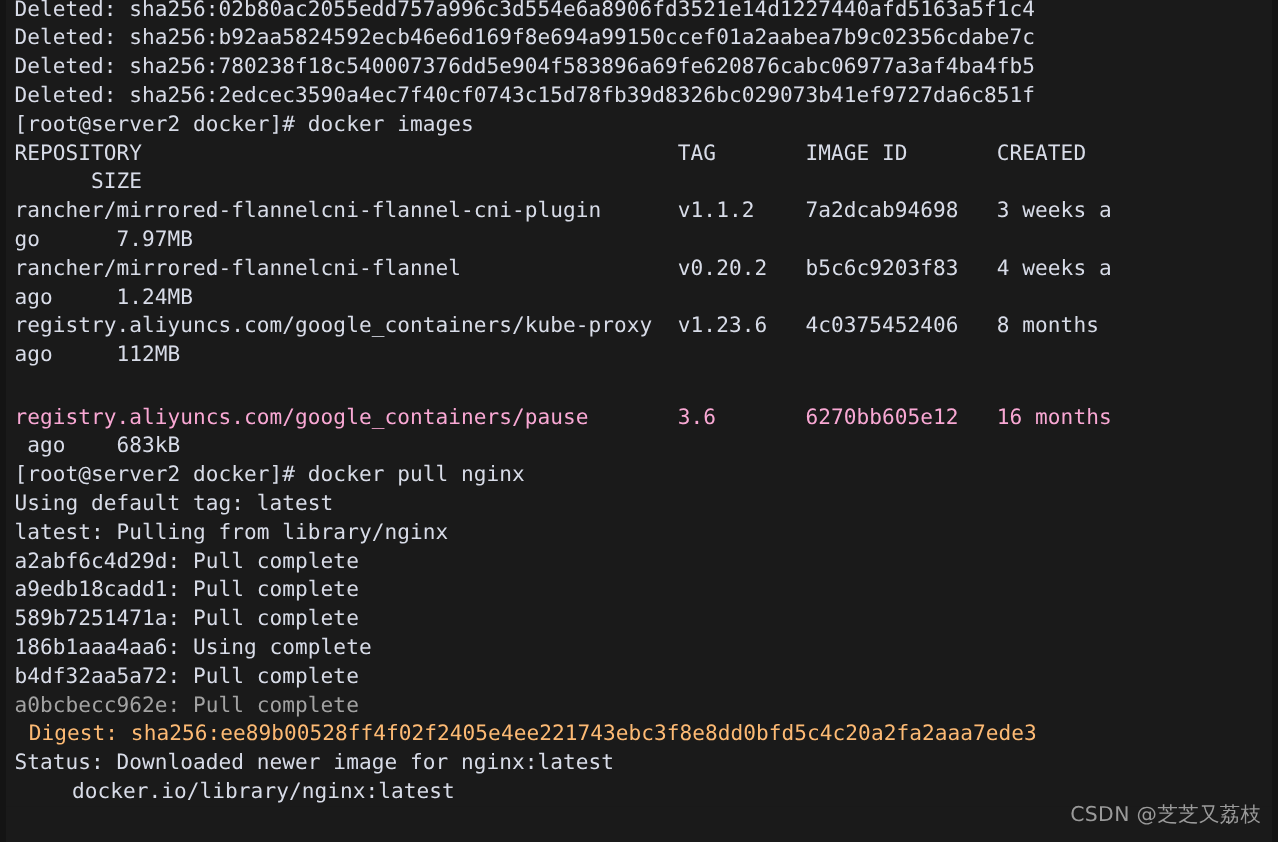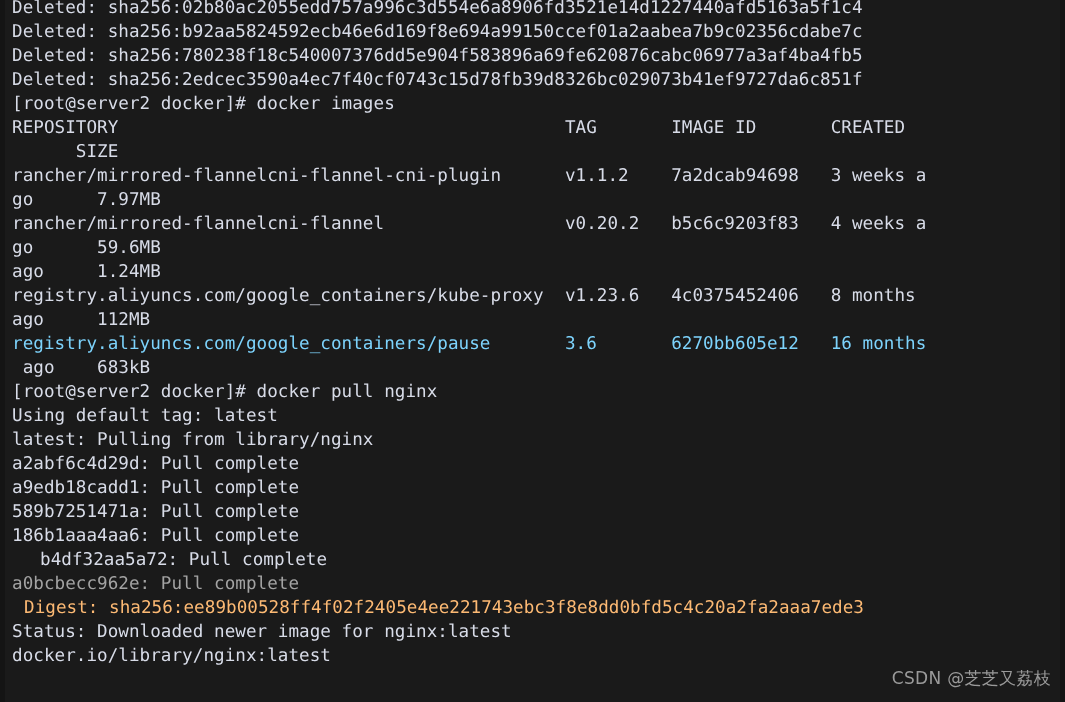--- a/index.html
+++ b/index.html
@@ -74,35 +74,34 @@
       <div class="line" style="color: rgb(216, 220, 232);">Deleted: sha256:02b80ac2055edd757a996c3d554e6a8906fd3521e14d1227440afd5163a5f1c4</div>
       <div class="line" style="color: rgb(216, 220, 232);">Deleted: sha256:b92aa5824592ecb46e6d169f8e694a99150ccef01a2aabea7b9c02356cdabe7c</div>
       <div class="line" style="color: rgb(216, 220, 232);">Deleted: sha256:780238f18c540007376dd5e904f583896a69fe620876cabc06977a3af4ba4fb5</div>
       <div class="line" style="color: rgb(216, 220, 232);">Deleted: sha256:2edcec3590a4ec7f40cf0743c15d78fb39d8326bc029073b41ef9727da6c851f</div>
       <div class="line" style="color: rgb(216, 220, 232);">[root@server2 docker]# docker images</div>
       <div class="line" style="color: rgb(216, 220, 232);">REPOSITORY                                          TAG       IMAGE ID       CREATED</div>
       <div class="line" style="color: rgb(216, 220, 232);">      SIZE</div>
       <div class="line" style="color: rgb(216, 220, 232);">rancher/mirrored-flannelcni-flannel-cni-plugin      v1.1.2    7a2dcab94698   3 weeks a</div>
       <div class="line" style="color: rgb(216, 220, 232);">go      7.97MB</div>
       <div class="line" style="color: rgb(216, 220, 232);">rancher/mirrored-flannelcni-flannel                 v0.20.2   b5c6c9203f83   4 weeks a</div>
-      <div class="line" style="color: rgb(216, 220, 232);">go      59.6MB</div>
       <div class="line" style="color: rgb(216, 220, 232);">ago     1.24MB</div>
       <div class="line" style="color: rgb(216, 220, 232);">registry.aliyuncs.com/google_containers/kube-proxy  v1.23.6   4c0375452406   8 months</div>
       <div class="line" style="color: rgb(216, 220, 232);">ago     112MB</div>
-      <div class="line" style="color: #7dd3fc;">registry.aliyuncs.com/google_containers/pause       3.6       6270bb605e12   16 months</div>
+      <div class="line" style="color: #f9a8d4; margin-top: 28px;">registry.aliyuncs.com/google_containers/pause       3.6       6270bb605e12   16 months</div>
       <div class="line" style="color: rgb(216, 220, 232);"> ago    683kB</div>
       <div class="line" style="color: rgb(216, 220, 232);">[root@server2 docker]# docker pull nginx</div>
       <div class="line" style="color: rgb(216, 220, 232);">Using default tag: latest</div>
       <div class="line" style="color: rgb(216, 220, 232);">latest: Pulling from library/nginx</div>
       <div class="line" style="color: rgb(216, 220, 232);">a2abf6c4d29d: Pull complete</div>
       <div class="line" style="color: rgb(216, 220, 232);">a9edb18cadd1: Pull complete</div>
       <div class="line" style="color: rgb(216, 220, 232);">589b7251471a: Pull complete</div>
-      <div class="line" style="color: rgb(216, 220, 232);">186b1aaa4aa6: Pull complete</div>
-      <div class="line" style="color: rgb(216, 220, 232); margin-left: 28px;">b4df32aa5a72: Pull complete</div>
+      <div class="line" style="color: rgb(216, 220, 232);">186b1aaa4aa6: Using complete</div>
+      <div class="line" style="color: rgb(216, 220, 232);">b4df32aa5a72: Pull complete</div>
       <div class="line" style="color: #a3a3a3;">a0bcbecc962e: Pull complete</div>
       <div class="line" style="color: #fdba74; margin-left: 12px;">Digest: sha256:ee89b00528ff4f02f2405e4ee221743ebc3f8e8dd0bfd5c4c20a2fa2aaa7ede3</div>
       <div class="line" style="color: rgb(216, 220, 232);">Status: Downloaded newer image for nginx:latest</div>
-      <div class="line" style="color: rgb(216, 220, 232);">docker.io/library/nginx:latest</div>
+      <div class="line" style="color: rgb(216, 220, 232); margin-left: 48px;">docker.io/library/nginx:latest</div>
     </div>
 
   <div id="watermark" style="color: rgb(154, 154, 154);">CSDN @芝芝又荔枝</div>
 
 </div>
 
 </body></html>

